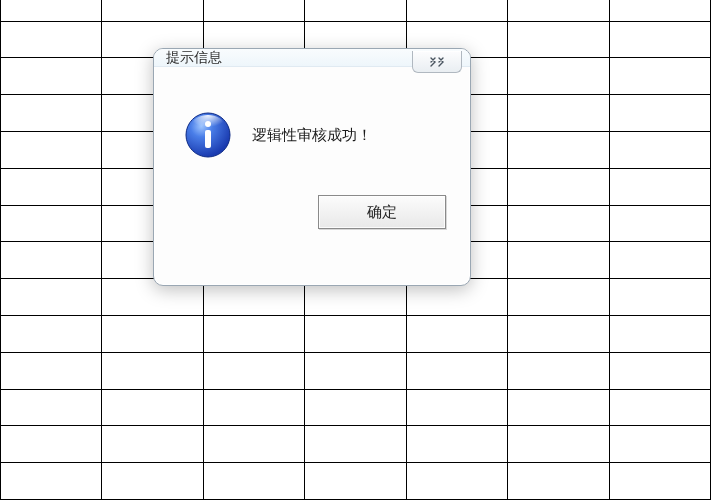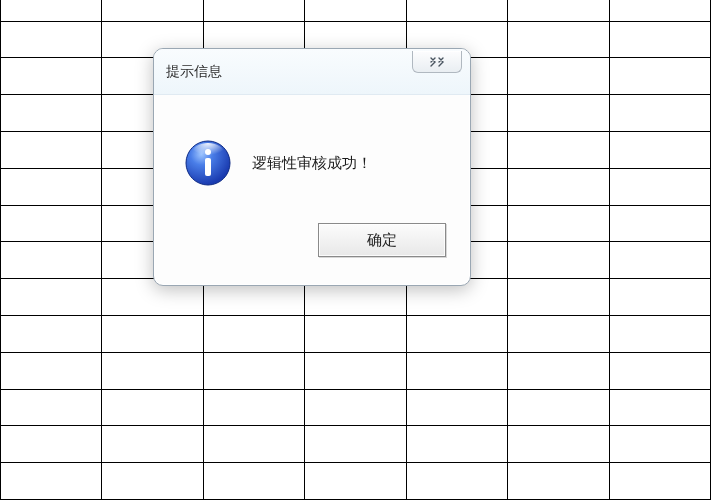--- a/index.html
+++ b/index.html
@@ -32,21 +32,21 @@
       top: 48px;
       width: 318px;
       height: 238px;
       background: #fdfdfd;
       border: 1px solid #9aa7b3;
       border-radius: 10px;
       box-shadow: 0 4px 18px rgba(0,0,0,0.25), inset 0 0 0 1px rgba(255,255,255,0.8);
     }
     .titlebar {
       position: relative;
-      height: 46px;
+      height: 18px;
       border-bottom: 1px solid #e0eaf2;
       display: flex;
       align-items: center;
       padding-left: 12px;
       background: linear-gradient(to bottom, #f9fcfe, #eef6fb);
       border-radius: 9px 9px 0 0;
     }
     .titlebar-text {
       font-size: 14px;
       color: #2b2b2b;

